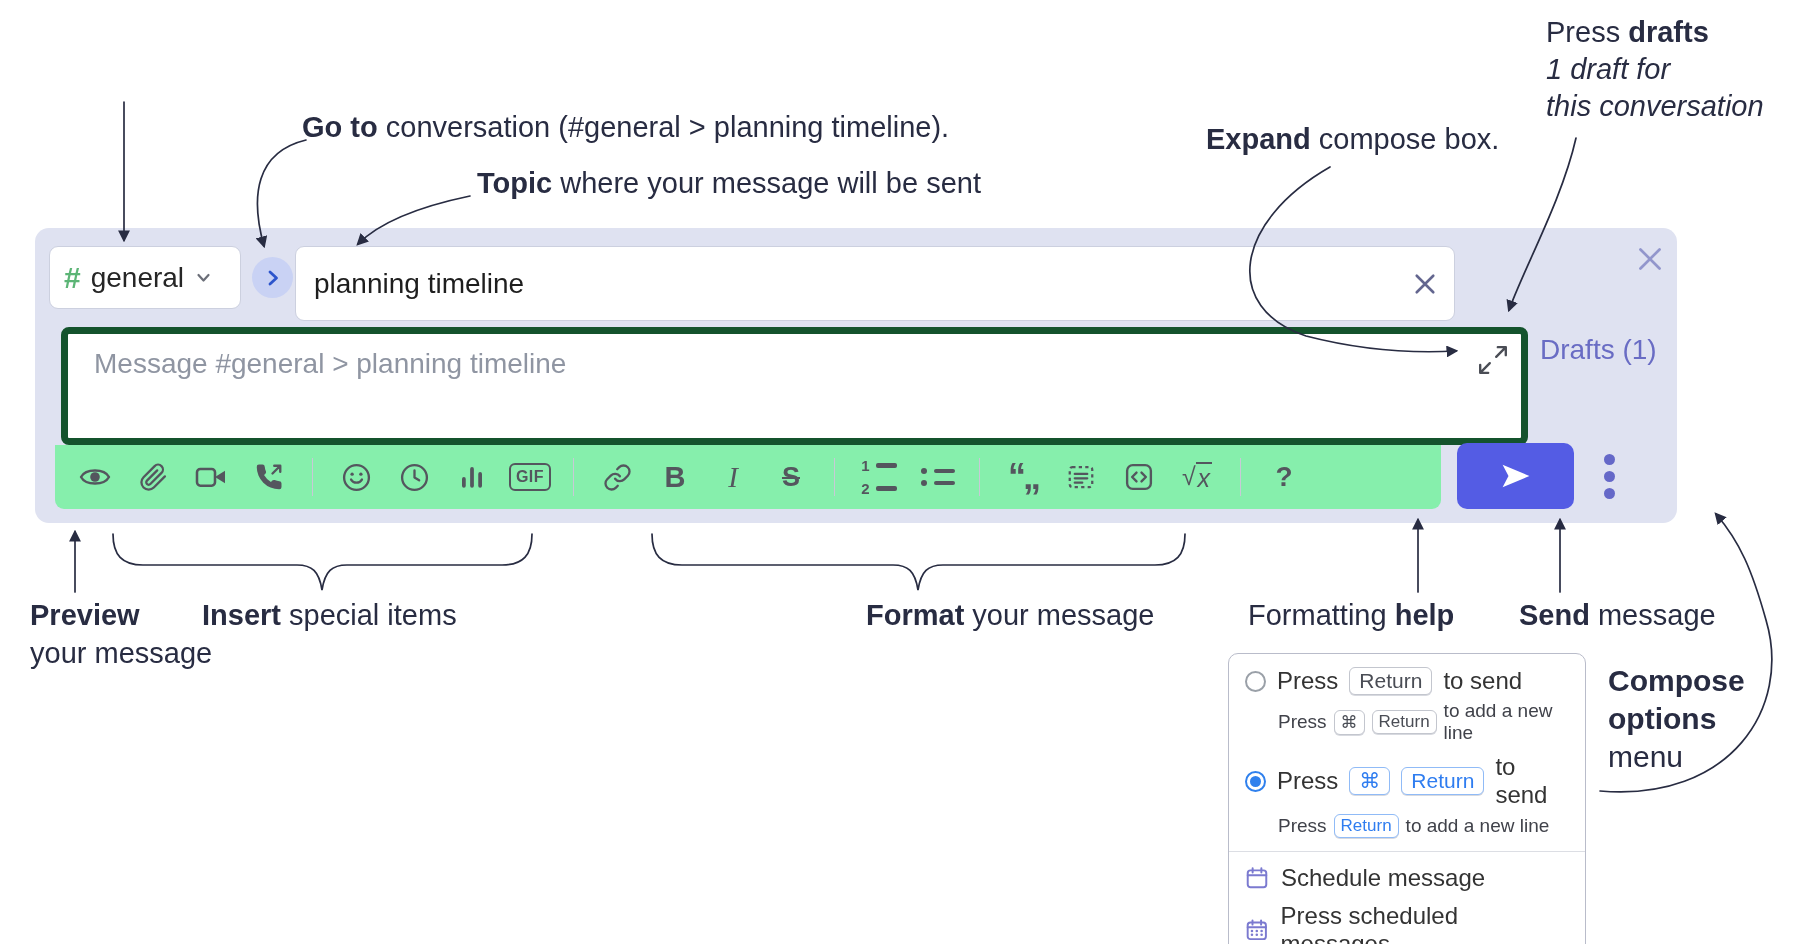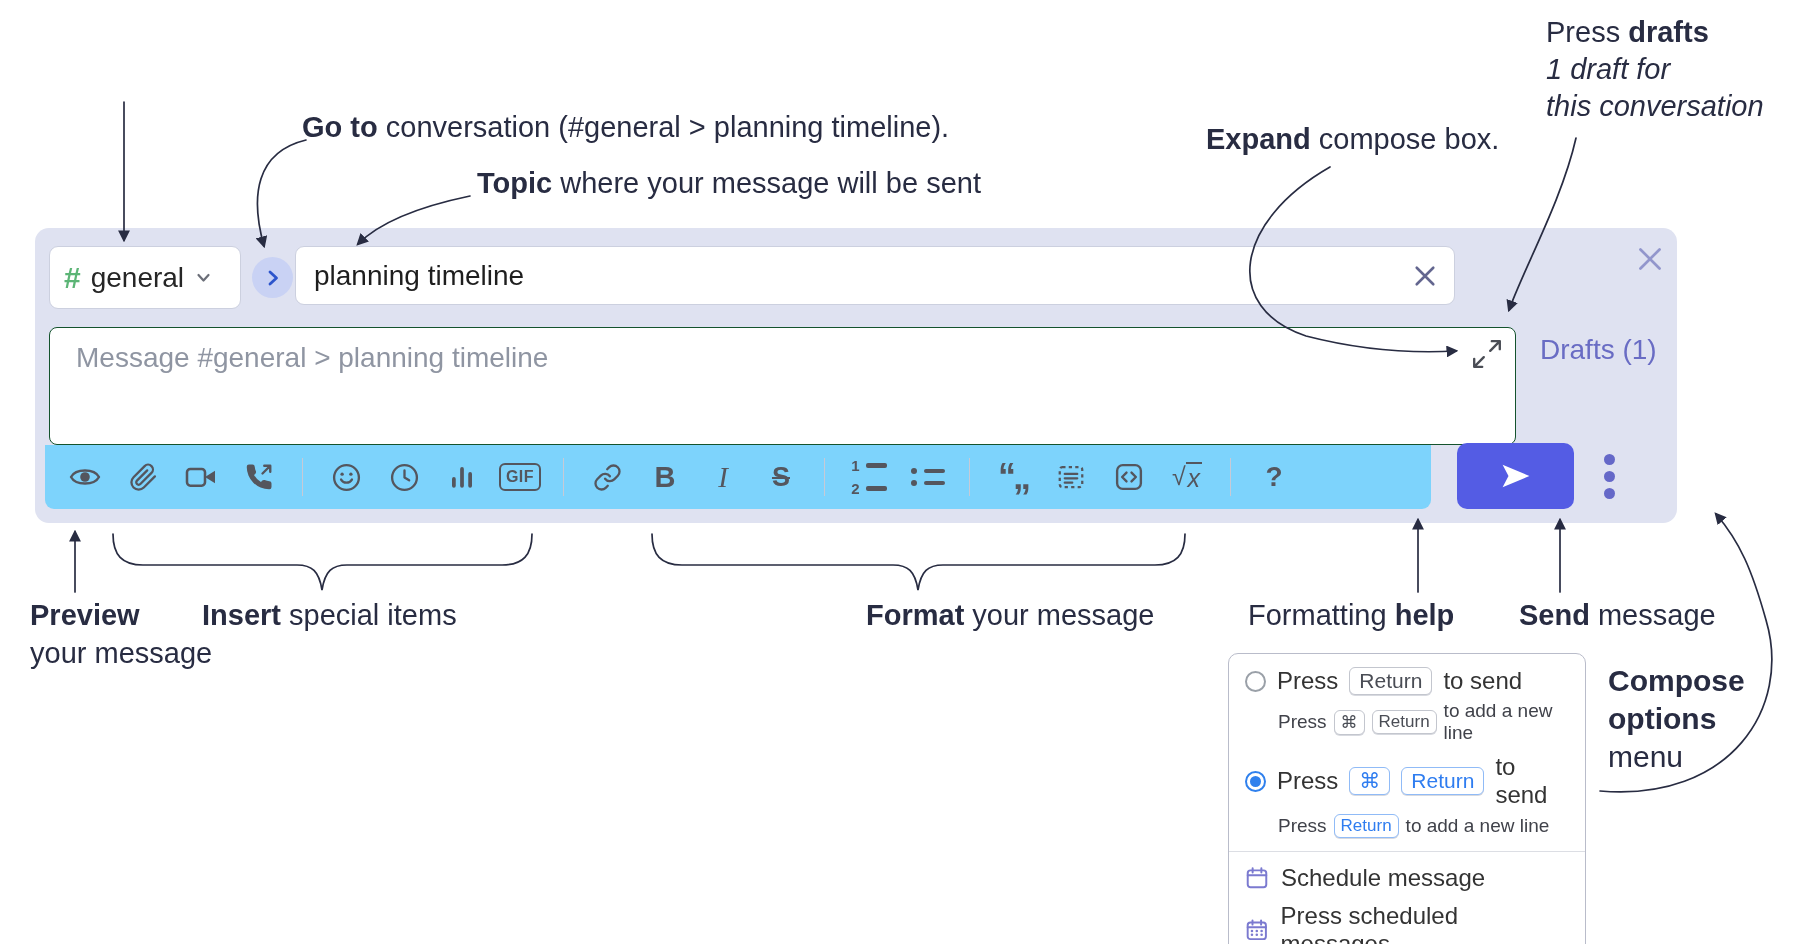--- a/index.html
+++ b/index.html
@@ -13,34 +13,34 @@
   
   #composebox{position:absolute;left:35px;top:228px;width:1642px;height:295px;
               background:#dfe2f1;border-radius:14px;z-index:1;}
   .whitebox{position:absolute;background:#fff;border:1px solid #ccd0df;border-radius:9px;box-sizing:border-box;}
   #channel-select{left:14px;top:18px;width:192px;height:63px;display:flex;align-items:center;gap:10px;
                   padding:0 14px;cursor:pointer;}
   .hash{color:#5cb576;font-size:30px;font-weight:700;}
   .chname{font-size:28px;color:#262626;}
   #goto-btn{position:absolute;left:217px;top:29px;width:41px;height:41px;border-radius:50%;
             background:#c9d2f4;border:none;display:flex;align-items:center;justify-content:center;cursor:pointer;padding:0;}
-  #topic-wrap{left:260px;top:18px;width:1160px;height:59px;display:flex;align-items:center;}
+  #topic-wrap{left:260px;top:18px;width:1160px;height:75px;display:flex;align-items:center;}
   #topic-input{flex:1;border:none;outline:none;background:transparent;font-family:inherit;
                font-size:28px;color:#1e1e1e;padding:0 0 0 18px;min-width:0;}
   .xbtn{background:none;border:none;padding:0 16px;cursor:pointer;display:flex;align-items:center;}
   #close-compose{position:absolute;left:1594px;top:10px;width:42px;height:42px;background:none;border:none;
                  cursor:pointer;display:flex;align-items:center;justify-content:center;padding:0;}
-  #message-box{left:14px;top:99px;width:1467px;height:118px;border:1px solid #14532d;border-radius:8px;}
+  #message-box{left:26px;top:99px;width:1467px;height:118px;border:7px solid #14532d;border-radius:8px;}
   #message-input{position:absolute;inset:0;width:100%;height:100%;border:none;outline:none;resize:none;
                  background:transparent;font-family:inherit;font-size:28px;color:#1e1e1e;
                  padding:14px 60px 14px 26px;box-sizing:border-box;}
   #message-input::placeholder{color:#8f95a2;opacity:1;}
   #expand-btn{position:absolute;right:8px;top:8px;width:36px;height:36px;border:none;background:none;cursor:pointer;padding:0;}
   #drafts-link{position:absolute;left:1505px;top:106px;color:#696cc4;font-size:28px;text-decoration:none;cursor:pointer;}
-  #toolbar{position:absolute;left:10px;top:217px;width:1386px;height:64px;background:#7dd3fc;
+  #toolbar{position:absolute;left:20px;top:217px;width:1386px;height:64px;background:#86efac;
            border-radius:0 0 9px 9px;display:flex;align-items:center;gap:6px;
            padding:0 10px 0 14px;box-sizing:border-box;}
   .tbtn{width:52px;height:46px;flex:none;display:flex;align-items:center;justify-content:center;
         background:none;border:none;padding:0;color:#54565e;cursor:pointer;font-family:inherit;}
   .tdiv{width:1px;height:38px;background:#c7cad6;margin:0 11px;flex:none;}
   .gif-label{font-size:16px;font-weight:700;border:2.4px solid #54565e;border-radius:6px;padding:3px 5px;letter-spacing:.5px;}
   .b-label{font-size:29px;font-weight:700;}
   .i-label{font-size:29px;font-style:italic;font-family:"Liberation Serif",serif;}
   .s-label{font-size:27px;font-weight:600;text-decoration:line-through;}
   .quote-label{font-size:36px;font-weight:700;letter-spacing:-3px;}

